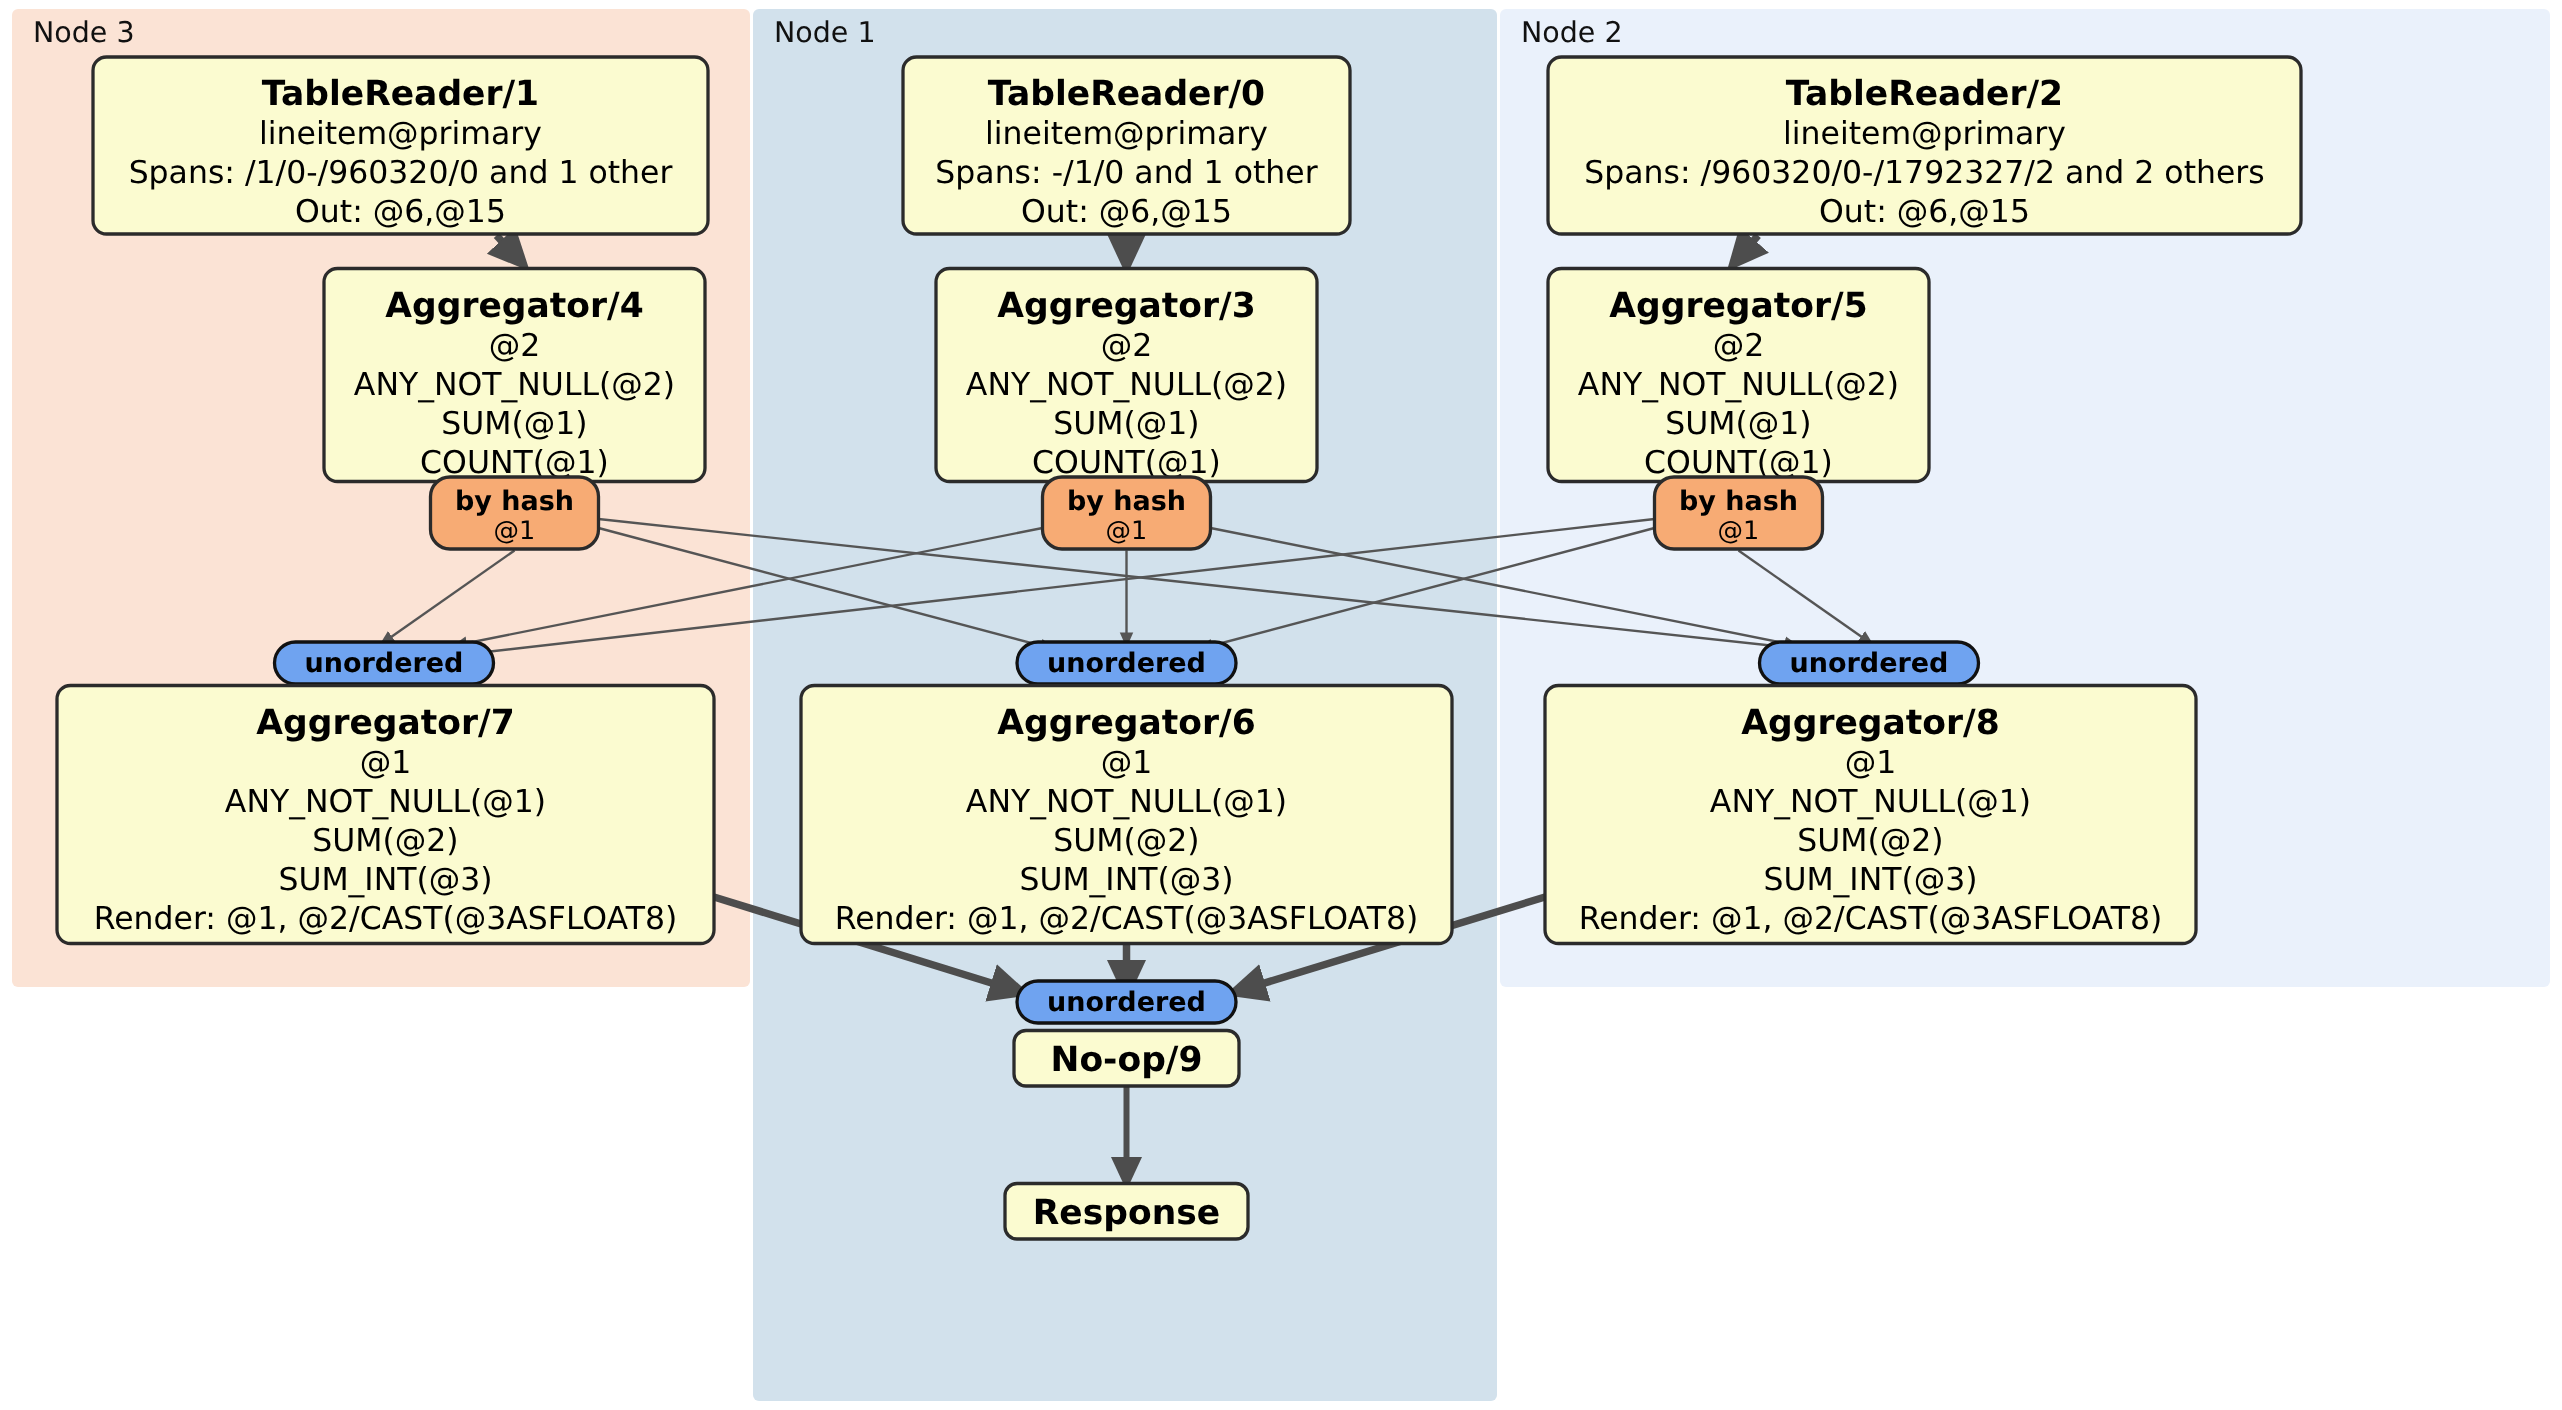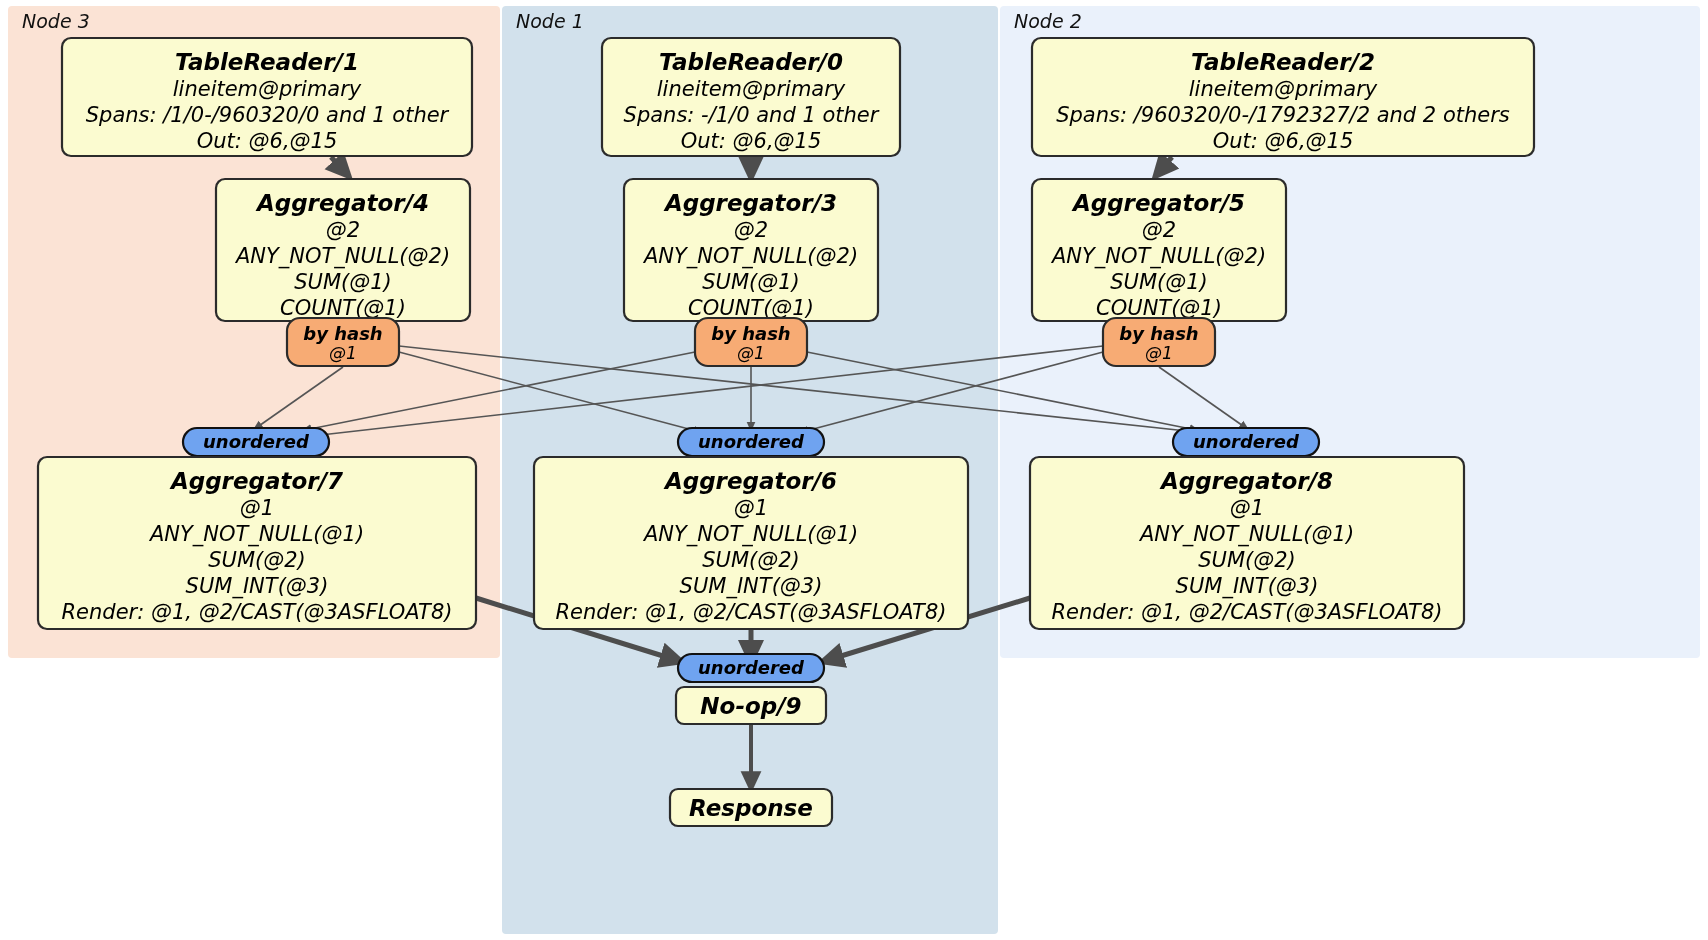--- a/index.html
+++ b/index.html
@@ -11,21 +11,20 @@
   body {
     width: 1708px;
     height: 940px;
     font-family: "DejaVu Sans", "Liberation Sans", sans-serif;
     overflow: hidden;
   }
   #diagram {
     position: relative;
     width: 1708px;
     height: 792px;
-    font-style: italic;
   }
   svg.layer {
     position: absolute;
     left: 0;
     top: 0;
     width: 1708px;
     height: 940px;
   }
   .node-panel-label {
     font-size: 19px;

